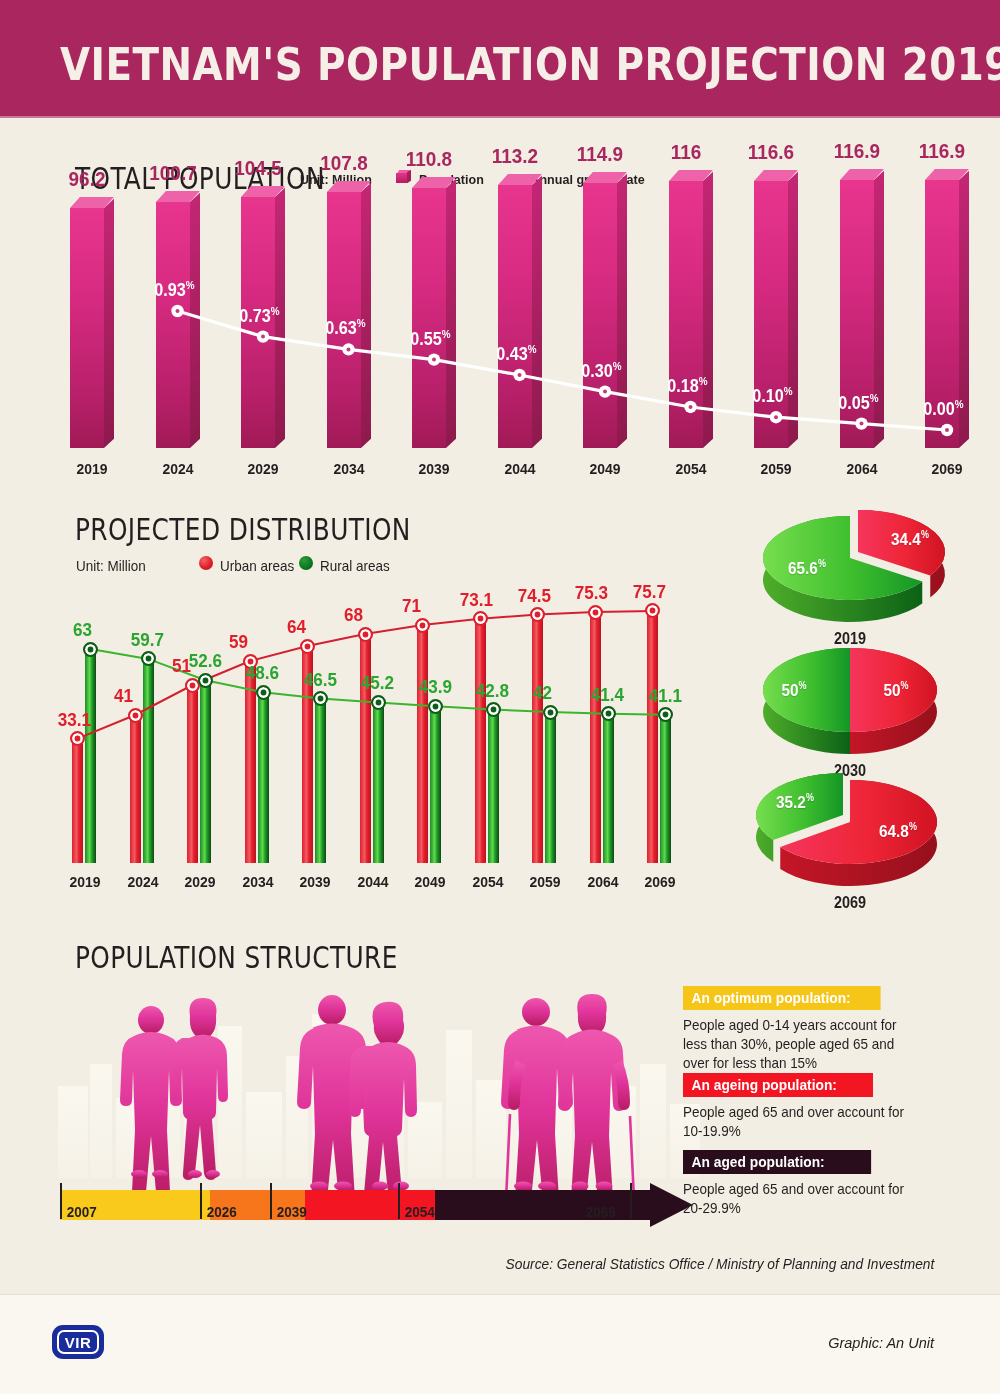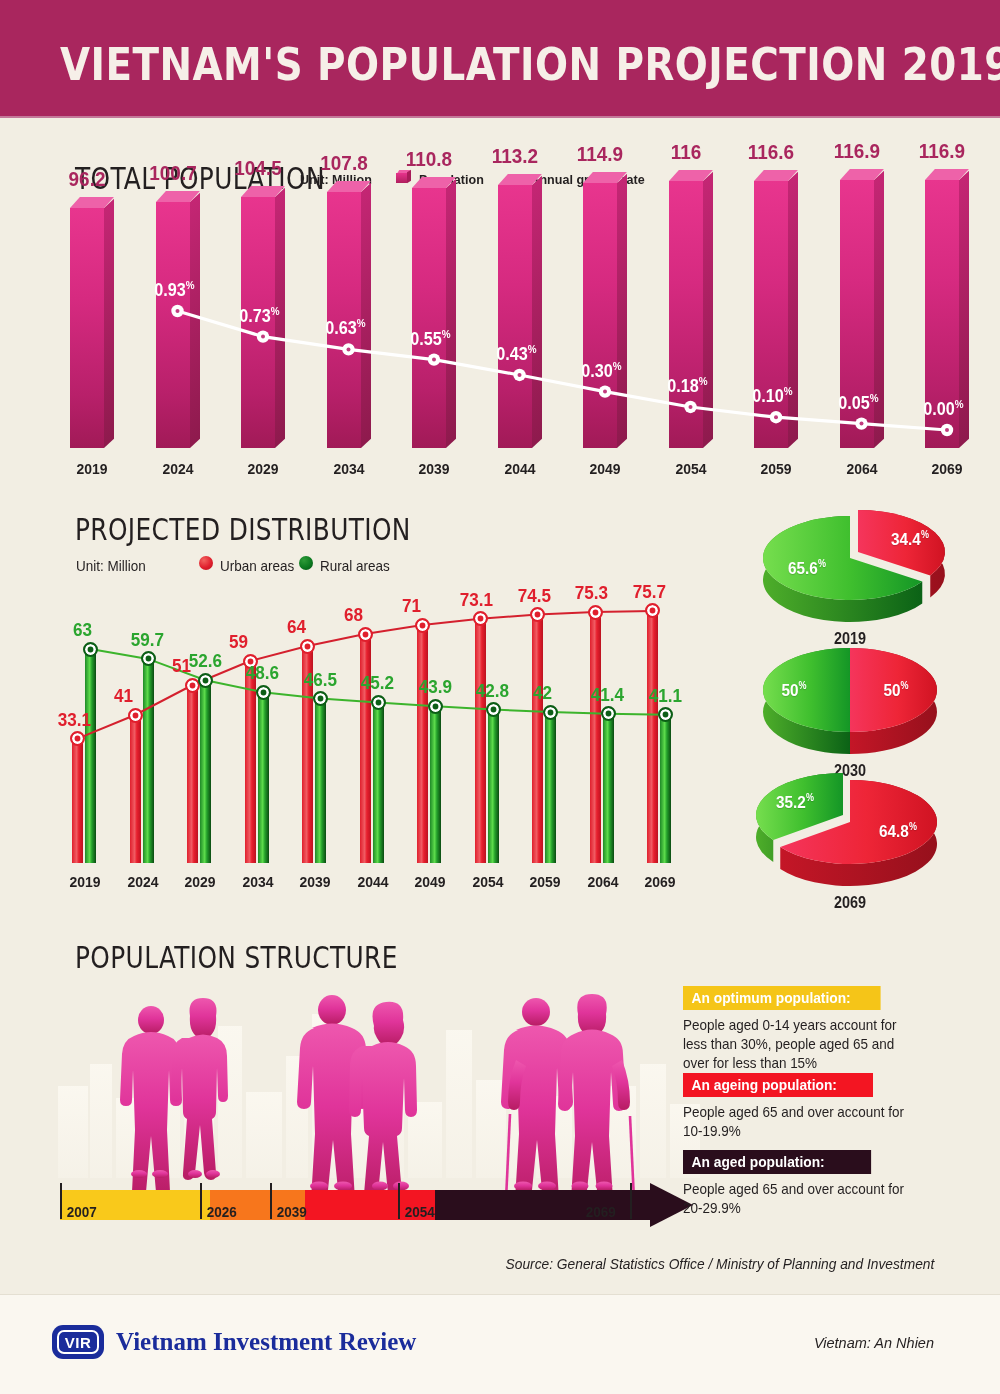--- a/index.html
+++ b/index.html
@@ -623,17 +623,16 @@
         <div class="lg-text" style="left: 683px; top: 262px;">People aged 65 and over account for 20-29.9%</div>
       </div>
   </div>
 
   <div class="source">Source: General Statistics Office / Ministry of Planning and Investment</div>
 
   <div class="footer">
     <div class="vir-badge">
       <div class="inner">VIR</div>
     </div>
-    <div class="vir-name">Vietnam Investment Review</div>
-    <div class="graphic-by">Vietnam: An Nhien</div>
+    <div class="graphic-by">Graphic: An Unit</div>
   </div>
 
 </div>
 
 </body></html>

